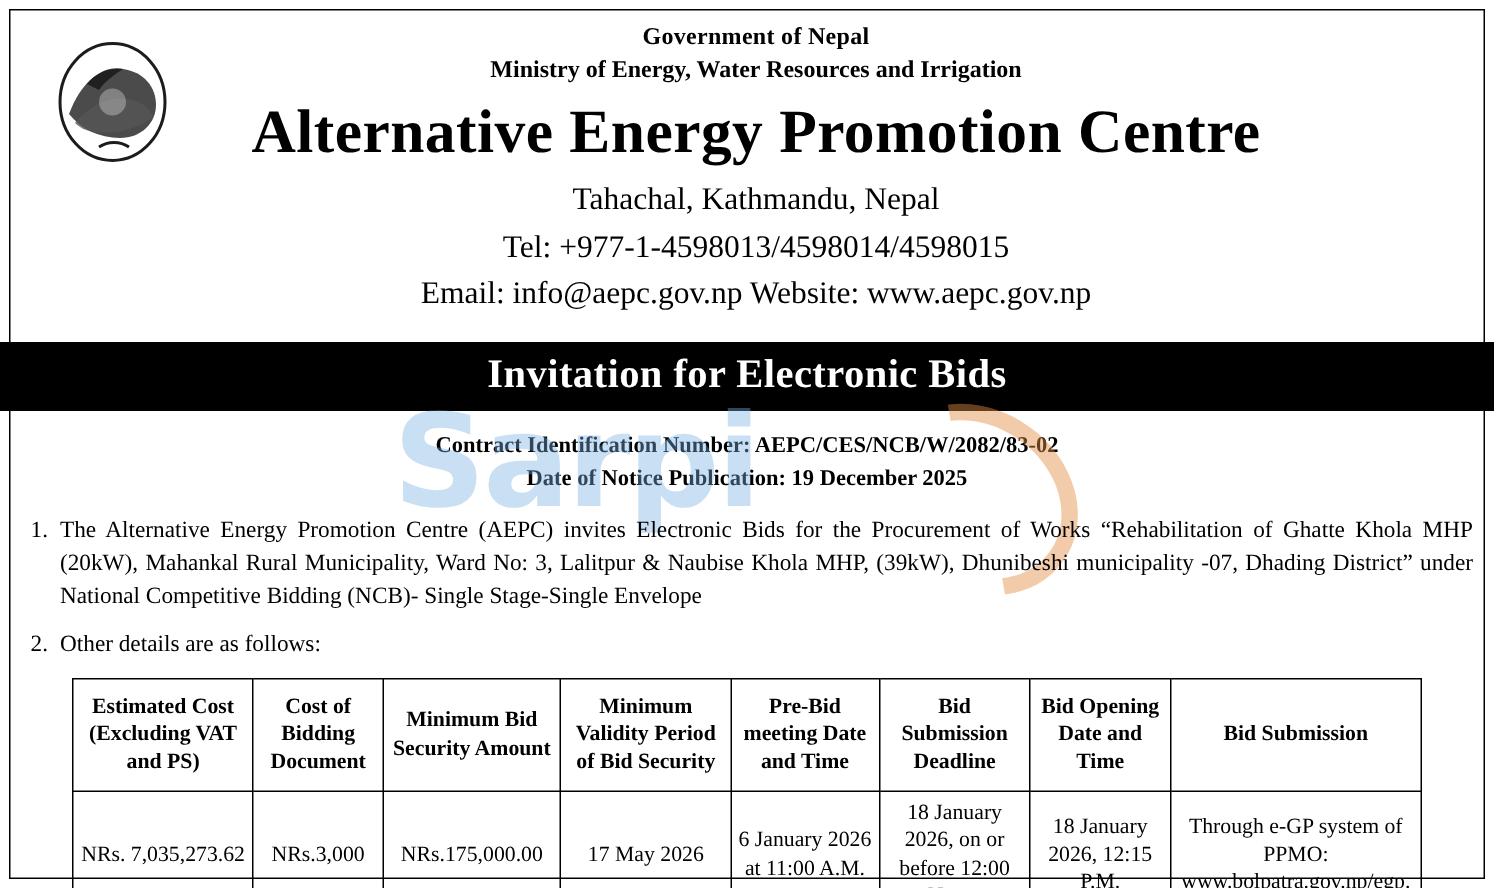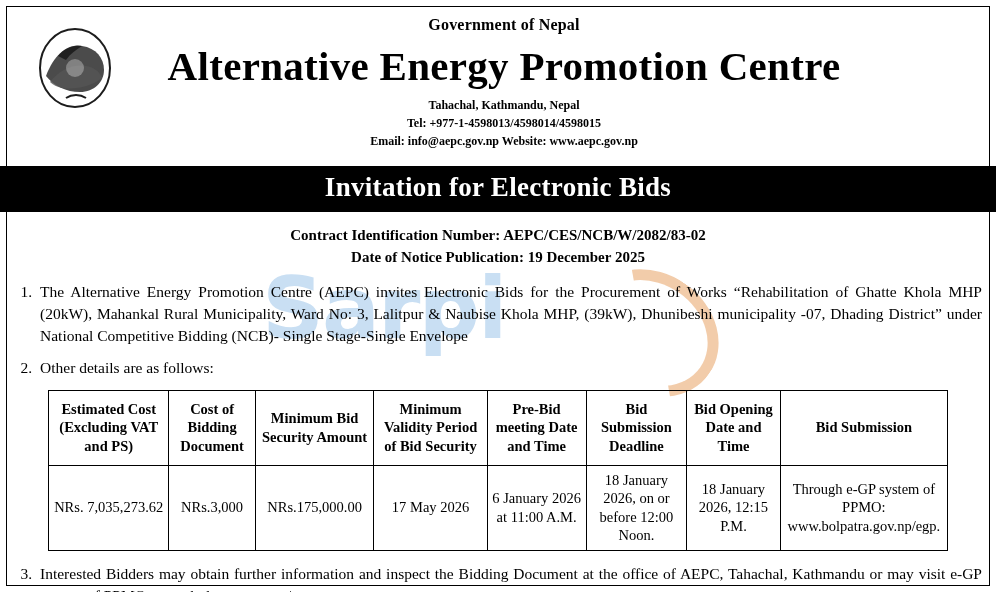--- a/index.html
+++ b/index.html
@@ -54,22 +54,22 @@
     line-height: 1.35;
   }
   .org-title {
     font-size: 41px;
     font-weight: bold;
     margin-top: 6px;
     margin-bottom: 6px;
     letter-spacing: 0.3px;
   }
   .addr-line {
-    font-size: 12px;
-    font-weight: bold;
+    font-size: 21px;
+    font-weight: normal;
     line-height: 1.5;
   }
 
   
   .banner {
     background: #000;
     color: #fff;
     text-align: center;
     font-size: 27px;
     font-weight: bold;
@@ -201,20 +201,21 @@
       <svg viewBox="0 0 78 84" width="78" height="84" aria-hidden="true">
         <ellipse cx="39" cy="42" rx="35" ry="39" fill="none" stroke="#1c1c1c" stroke-width="2"></ellipse>
         <path d="M10 50 C18 28 32 18 46 20 C60 22 68 32 68 44 C68 56 58 66 44 66 C30 66 18 60 10 50 Z" fill="#2b2b2b" opacity="0.85"></path>
         <path d="M14 56 C24 44 36 38 50 40 C58 41 64 46 66 52 C56 60 40 64 26 62 C21 61 17 59 14 56 Z" fill="#555" opacity="0.8"></path>
         <path d="M22 30 C28 22 38 18 46 20 C40 24 34 28 30 34 Z" fill="#111" opacity="0.75"></path>
         <circle cx="39" cy="42" r="9" fill="#e8e8e8" opacity="0.35"></circle>
         <path d="M30 72 C36 68 44 68 50 72" fill="none" stroke="#1c1c1c" stroke-width="2"></path>
       </svg>
     </div>
     <div class="gov-line">Government of Nepal</div>
+    <div class="ministry-line">Ministry of Energy, Water Resources and Irrigation</div>
     <div class="org-title">Alternative Energy Promotion Centre</div>
     <div class="addr-line">Tahachal, Kathmandu, Nepal</div>
     <div class="addr-line">Tel: +977-1-4598013/4598014/4598015</div>
     <div class="addr-line">Email: info@aepc.gov.np Website: www.aepc.gov.np</div>
   </div>
 
   <div class="banner">Invitation for Electronic Bids</div>
 
   <div class="contract-block">
     <div>Contract Identification Number: AEPC/CES/NCB/W/2082/83-02</div>

